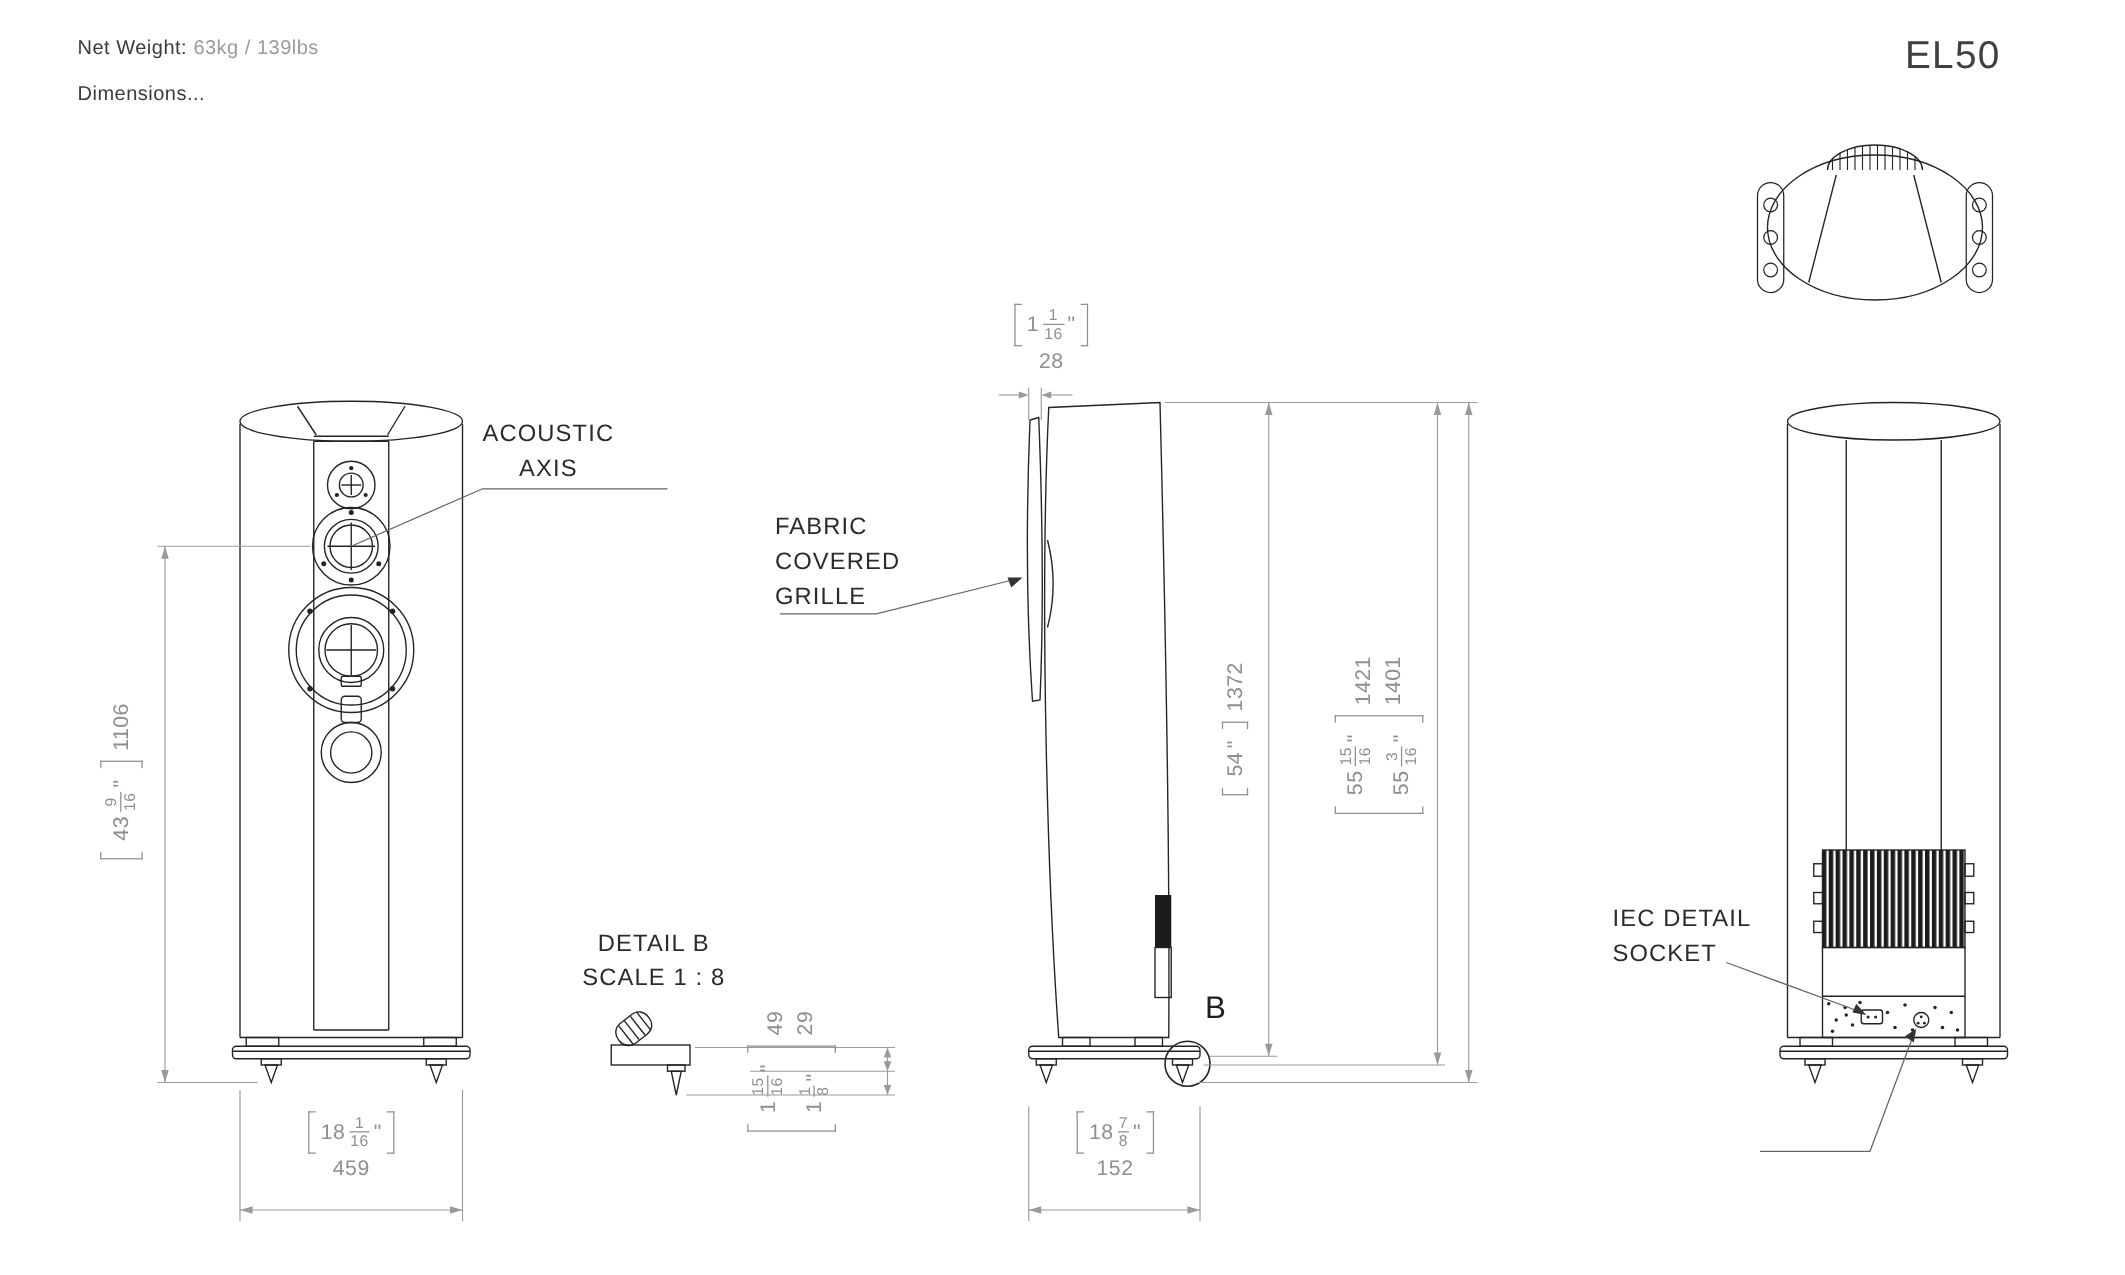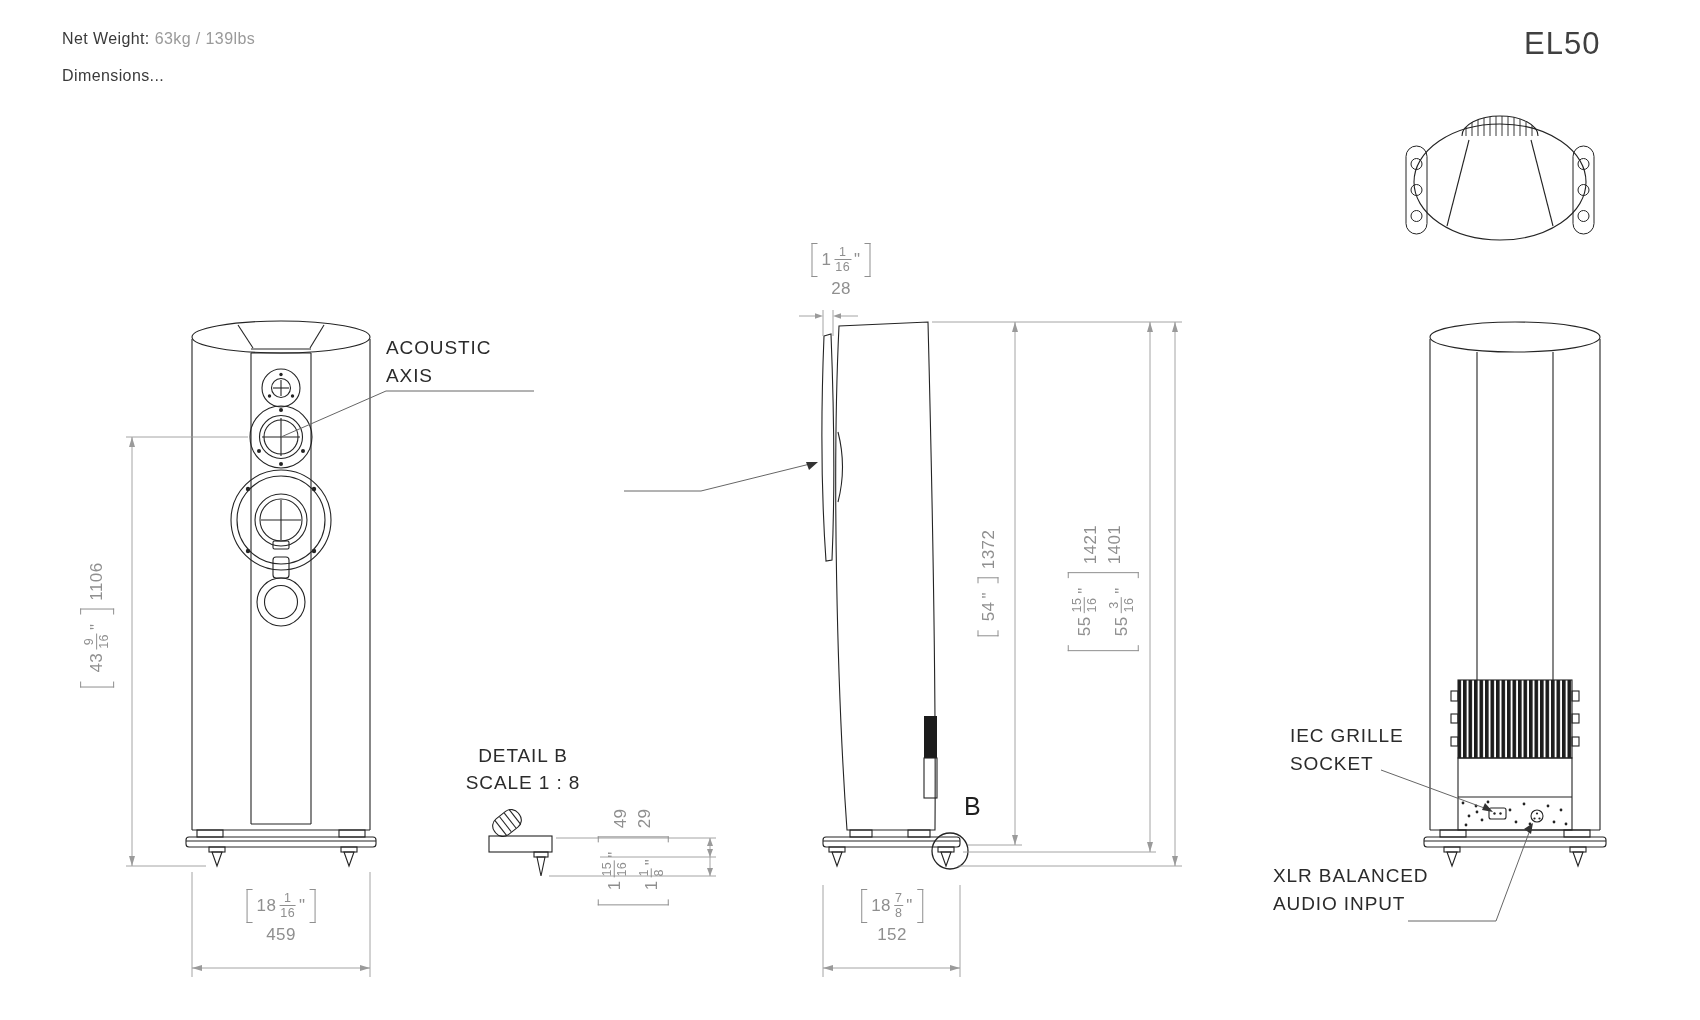--- a/index.html
+++ b/index.html
@@ -286,39 +286,40 @@
     <polygon points="710,876 707,868 713,868"></polygon>
   </g>
 </svg>
 
 <div class="t hdr" style="left:62px; top:30px;">
   <span>Net Weight:</span><span class="val">63kg / 139lbs</span>
 </div>
 <div class="t hdr" style="left:62px; top:67px;">Dimensions...</div>
 <div class="t model" style="left:1524px; top:26px;">EL50</div>
 
-<div class="t lbl" style="left:386px; top:334px;">
+<div class="t lbl" style="left:386px; top:334px;text-align:center;">
   <div>ACOUSTIC</div>
   <div>AXIS</div>
 </div>
 
+<div class="t lbl" style="left:620px; top:408px;">
+  <div>FABRIC</div>
+  <div>COVERED</div>
+  <div>GRILLE</div>
+</div>
 
 <div class="t lbl ctr" style="left:523px; top:742px;">DETAIL B</div>
 <div class="t lbl ctr" style="left:523px; top:769px;">SCALE 1 : 8</div>
 <div class="t marker" style="left:964px; top:792px;">B</div>
 
 <div class="t lbl" style="left:1290px; top:722px;">
-  <div>IEC GRILLE</div>
+  <div>IEC DETAIL</div>
   <div>SOCKET</div>
 </div>
 
-<div class="t lbl" style="left:1273px; top:862px;">
-  <div>XLR BALANCED</div>
-  <div>AUDIO INPUT</div>
-</div>
 
 <div class="t dim dimcol ctr" style="left:281px; top:889px;">
   <div class="bRow">
         <span class="brkL"></span>
     <span class="fracline">
           <span>18</span>
           <span class="frac">
             <span class="num">1</span>
             <span class="den">16</span>
           </span>

